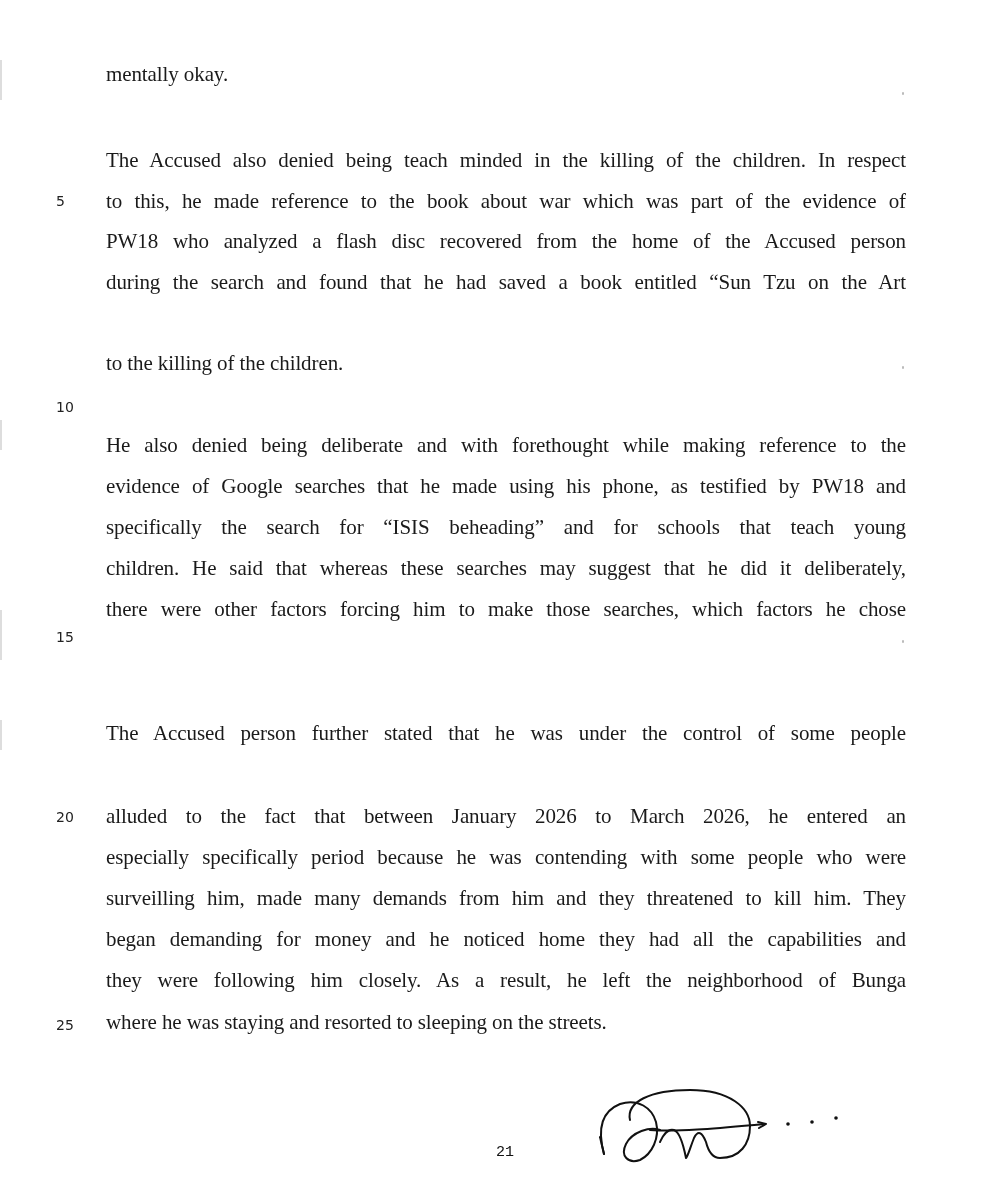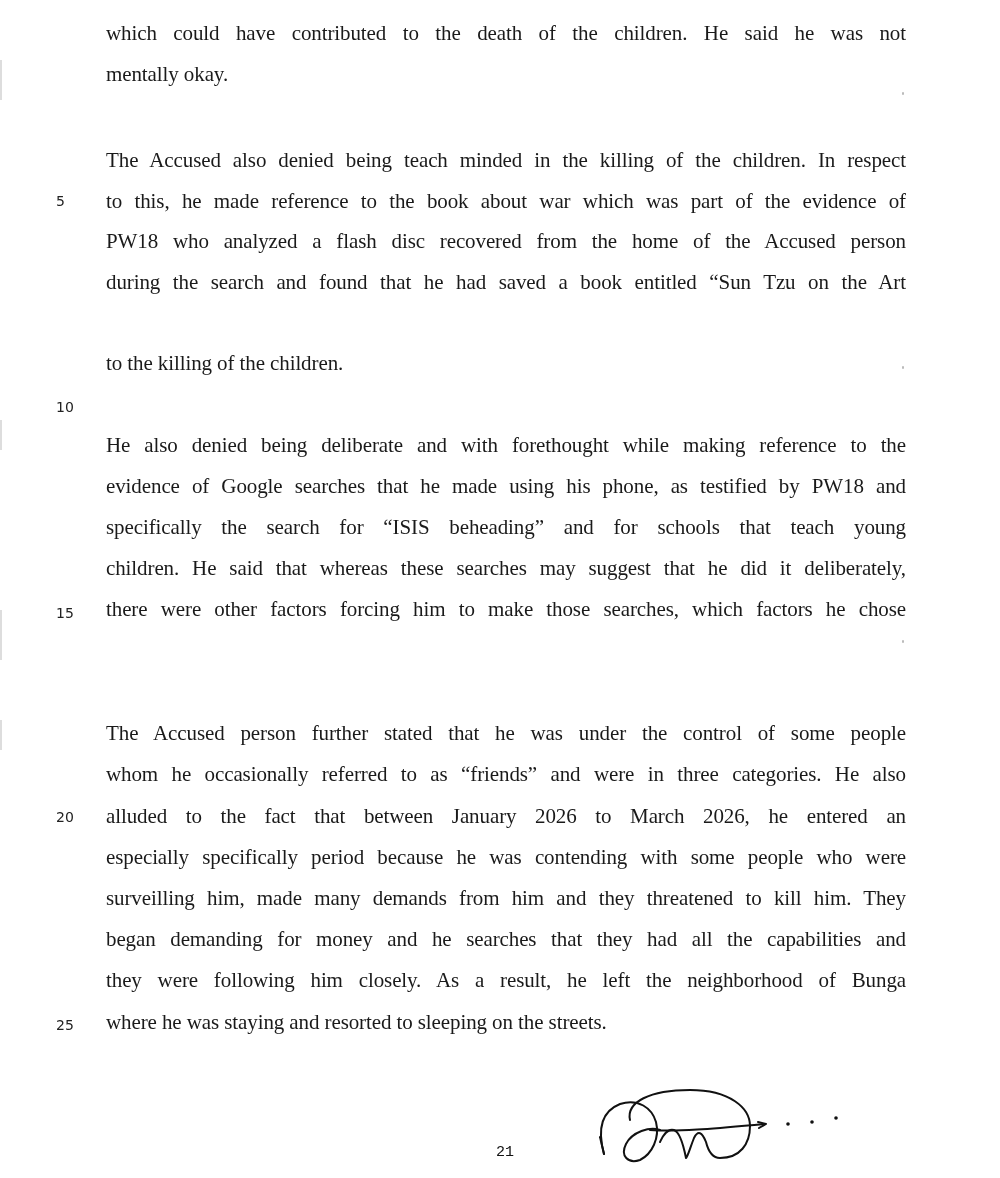--- a/index.html
+++ b/index.html
@@ -68,47 +68,45 @@
       left: 0;
       width: 2px;
       background: #ddd;
     }
   </style>
 </head>
 <body>
 
 <div class="page">
 
-  <div class="line justify" style="top:21px">which could have contributed to the death of the children. He said he was not</div>
   <div class="line" style="top:62px">mentally okay.</div>
 
   <div class="line justify" style="top:148px">The Accused also denied being teach minded in the killing of the children. In respect</div>
   <div class="line justify" style="top:189px">to this, he made reference to the book about war which was part of the evidence of</div>
   <div class="line justify" style="top:229px">PW18 who analyzed a flash disc recovered from the home of the Accused person</div>
   <div class="line justify" style="top:270px">during the search and found that he had saved a book entitled “Sun Tzu on the Art</div>
   <div class="line" style="top:351px">to the killing of the children.</div>
 
   <div class="line justify" style="top:433px">He also denied being deliberate and with forethought while making reference to the</div>
   <div class="line justify" style="top:474px">evidence of Google searches that he made using his phone, as testified by PW18 and</div>
   <div class="line justify" style="top:515px">specifically the search for “ISIS beheading” and for schools that teach young</div>
   <div class="line justify" style="top:556px">children.  He said that whereas these searches may suggest that he did it deliberately,</div>
   <div class="line justify" style="top:597px">there were other factors forcing him to make those searches, which factors he chose</div>
 
   <div class="line justify" style="top:721px">The Accused person further stated that he was under the control of some people</div>
-  <div class="line justify" style="top:762px">whom he occasionally referred to as “friends” and were in three categories. He also</div>
   <div class="line justify" style="top:804px">alluded to the fact that between January 2026 to March 2026, he entered an</div>
   <div class="line justify" style="top:845px">especially specifically period because he was contending with some people who were</div>
   <div class="line justify" style="top:886px">surveilling him, made many demands from him and they threatened to kill him. They</div>
-  <div class="line justify" style="top:927px">began demanding for money and he searches that they had all the capabilities and</div>
+  <div class="line justify" style="top:927px">began demanding for money and he noticed home they had all the capabilities and</div>
   <div class="line justify" style="top:968px">they were following him closely. As a result, he left the neighborhood of Bunga</div>
   <div class="line" style="top:1010px">where he was staying and resorted to sleeping on the streets.</div>
 
   <div class="lnum" style="top:192px">5</div>
   <div class="lnum" style="top:398px">10</div>
-  <div class="lnum" style="top:604px">15</div>
+  <div class="lnum" style="top:628px">15</div>
   <div class="lnum" style="top:808px">20</div>
   <div class="lnum" style="top:1016px">25</div>
 
   <div class="page-number">21</div>
 
   <svg class="signature" viewBox="0 0 280 90">
     <g fill="none" stroke="#111" stroke-width="2" stroke-linecap="round" stroke-linejoin="round">
 
       <path d="M14 72 C8 50, 10 30, 30 22 C48 16, 62 26, 66 40 C70 56, 62 72, 50 78 C38 82, 30 74, 36 62 C42 50, 60 44, 70 48"></path>
       <path d="M10 55 L14 72"></path>

